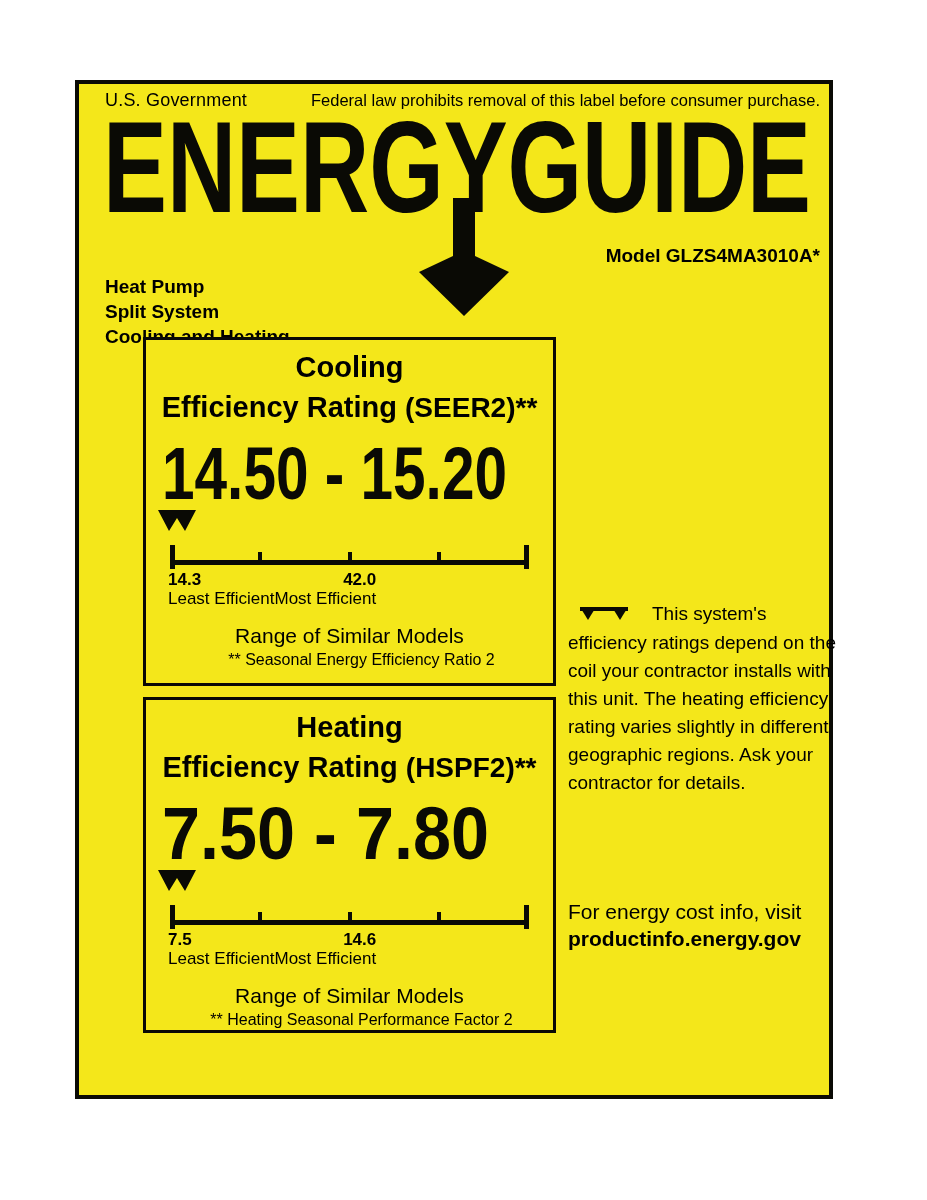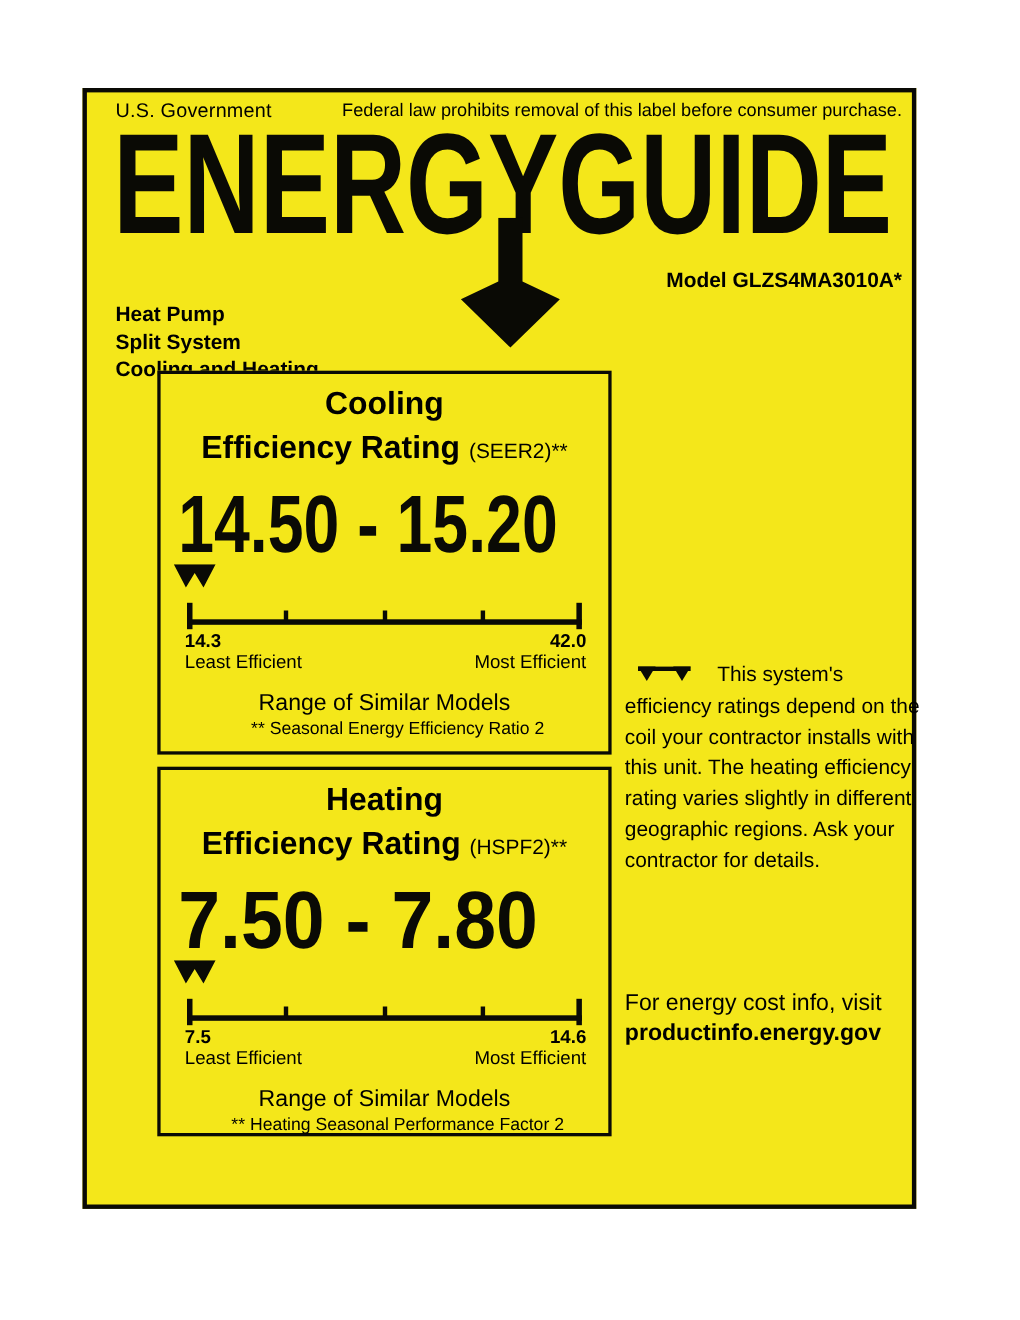--- a/index.html
+++ b/index.html
@@ -45,21 +45,21 @@
   .rating-box.cooling { top:253px; height:343px; }
   .rating-box.heating { top:613px; height:330px; }
   .box-title {
     margin:10px 0 0 0; text-align:center;
     font-size:29px; font-weight:bold; line-height:34px;
   }
   .rating-line {
     margin-top:5px; text-align:center;
     font-size:29px; font-weight:bold; line-height:36px;
   }
-  .rating-code { font-size:19px; font-weight:normal; }
+  .rating-code { font-size:28px; font-weight:bold; }
   .big-number-svg { display:block; margin:18px 0 0 16px; }
   .big-number-svg text {
     font-family:"Liberation Sans", sans-serif;
     font-weight:bold; fill:#0a0a05;
   }
   .marker-svg { display:block; margin:8px 0 0 12px; }
   .scale {
     position:relative; height:24px; margin:13px 24px 0 24px;
   }
   .scale-line {
@@ -68,21 +68,21 @@
   .scale-cap {
     position:absolute; top:0; width:5px; height:24px; background:#0a0a05;
   }
   .scale-cap.left { left:0; }
   .scale-cap.right { right:0; }
   .scale-tick {
     position:absolute; top:7px; width:4px; height:9px; background:#0a0a05;
     transform:translateX(-50%);
   }
   .scale-labels {
-    display:flex; justify-content:space-between;
+    display:flex; justify-content:flex-start;
     margin:1px 20px 0 22px;
   }
   .scale-label-left { text-align:left; }
   .scale-label-right { text-align:right; }
   .scale-value { font-size:17px; font-weight:bold; line-height:19px; }
   .scale-caption { font-size:17px; line-height:19px; }
   .box-caption {
     margin-top:16px; text-align:center; font-size:21px; line-height:24px;
   }
   .box-footnote {

